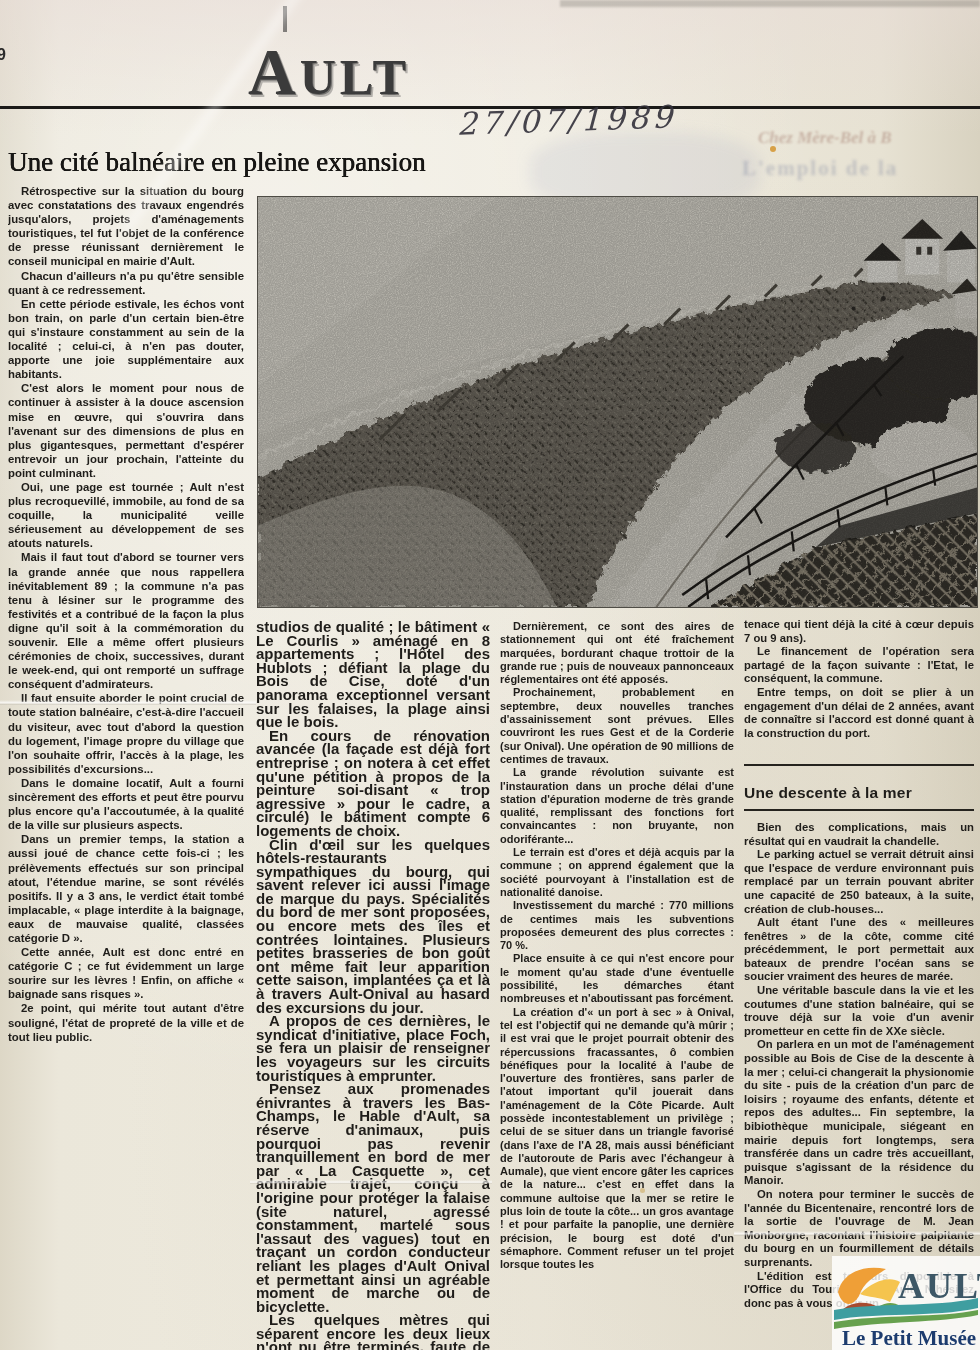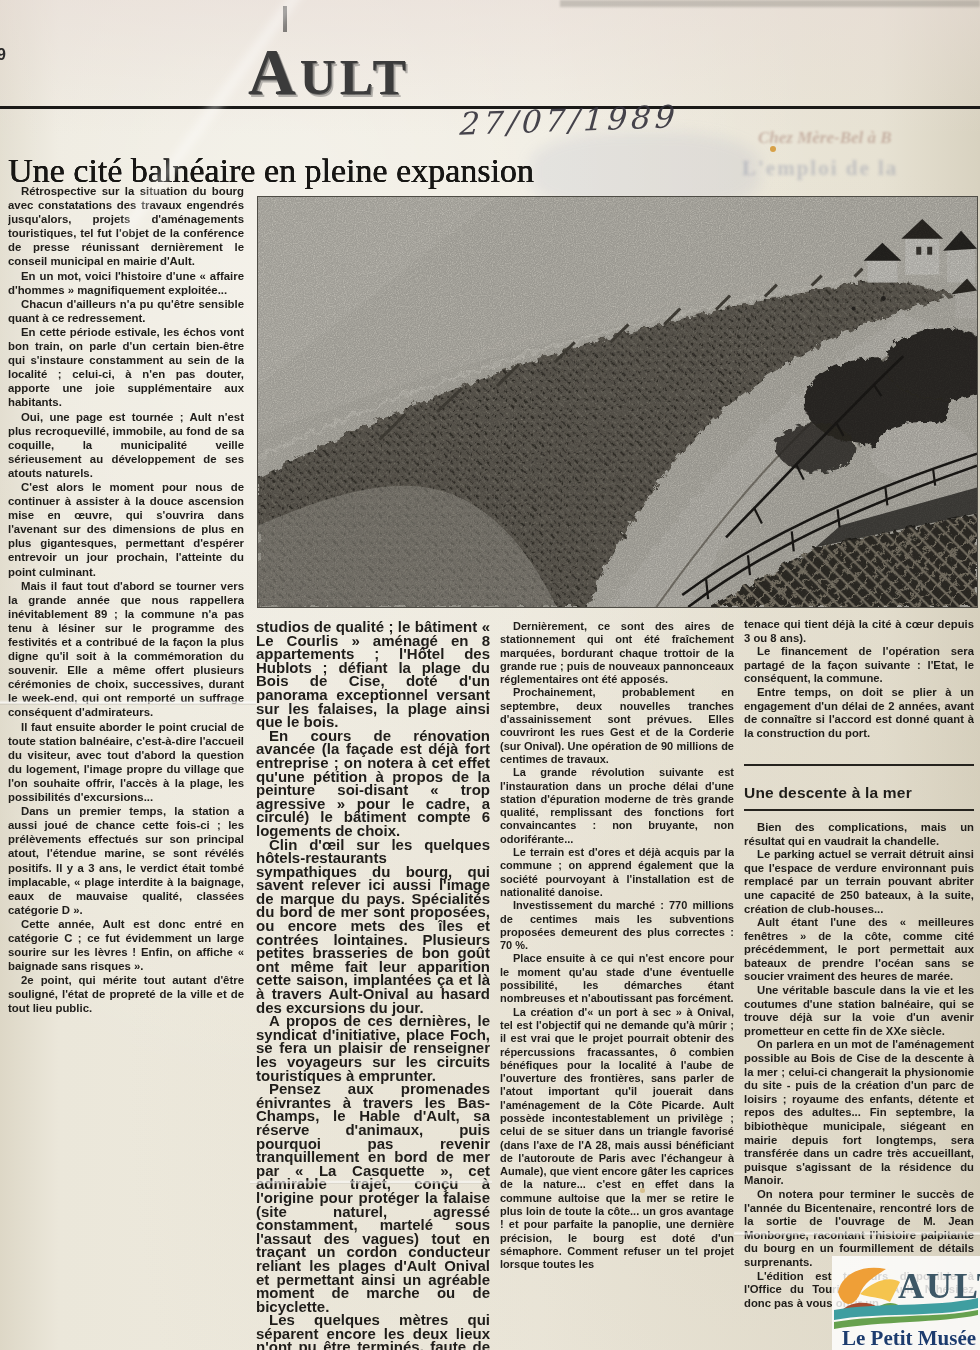--- a/index.html
+++ b/index.html
@@ -17,21 +17,21 @@
   .pagenum{position:absolute;left:-3px;top:46px;font-size:16px;font-weight:700;color:#2a2a2a;}
   .masthead{position:absolute;left:248px;top:34px;font-family:"Liberation Serif",serif;
     font-weight:700;font-size:50px;letter-spacing:4px;color:#3b3b3b;text-transform:uppercase;
     text-shadow:2.5px 2.5px 0 rgba(70,70,70,.35), 1px 1px 0 rgba(20,20,20,.5);}
   .masthead::first-letter{font-size:66px;}
   .masthead-rule{position:absolute;left:0;top:106px;width:980px;height:3px;background:#1b1a18;}
   .hand-date{position:absolute;left:460px;top:102px;font-family:"DejaVu Serif",serif;
     font-style:italic;font-size:31px;letter-spacing:4px;color:#33313b;
     transform:rotate(-2deg) skewX(-6deg);opacity:.9;}
   .headline{position:absolute;left:8px;top:130px;width:770px;font-family:"Liberation Serif",serif;
-    font-weight:400;font-size:34px;line-height:1.05;color:#171614;
+    font-weight:400;font-size:27px;line-height:1.05;color:#171614;
     text-shadow:0 0 .6px #171614, .4px 0 0 #171614;}
 
   
   .ghost1{position:absolute;left:758px;top:128px;font-family:"Liberation Serif",serif;
     font-weight:700;font-style:italic;font-size:17px;color:rgba(146,100,88,.38);filter:blur(1.1px);}
   .ghost2{position:absolute;left:742px;top:156px;font-family:"Liberation Serif",serif;
     font-weight:700;font-size:21px;letter-spacing:2px;color:rgba(105,115,150,.30);filter:blur(1.8px);}
   .ghost-blob{position:absolute;left:530px;top:132px;width:230px;height:80px;border-radius:40%;
     background:rgba(130,142,180,.12);filter:blur(7px);}
 
@@ -181,27 +181,27 @@
       </g>
 
       <path data-name="photo-lattice-fence" d="M452,412 L560,352 L722,318 L722,412 Z" fill="url(#lat)" filter="url(#rough)"></path>
       <path d="M560,352 L722,318 L722,292 L585,330 Z" fill="#23211d" opacity=".75"></path>
       <rect x="0" y="0" width="722" height="412" filter="url(#grain)" opacity=".28" fill="#000"></rect>
     </svg>
   </div>
 
   <div class="col c1" data-name="article-column-1">
       <p data-name="article-paragraph">Rétrospective sur la situation du bourg avec constatations des travaux engendrés jusqu'alors, projets d'aménagements touristiques, tel fut l'objet de la conférence de presse réunissant dernièrement le conseil municipal en mairie d'Ault.</p>
-      <p data-name="article-paragraph">En un mot, voici l'histoire d'une « affaire d'hommes » magnifiquement exploitée...</p>
       <p data-name="article-paragraph">Chacun d'ailleurs n'a pu qu'être sensible quant à ce redressement.</p>
       <p data-name="article-paragraph">En cette période estivale, les échos vont bon train, on parle d'un certain bien-être qui s'instaure constamment au sein de la localité ; celui-ci, à n'en pas douter, apporte une joie supplémentaire aux habitants.</p>
+      <p data-name="article-paragraph">C'est alors le moment pour nous de continuer à assister à la douce ascension mise en œuvre, qui s'ouvrira dans l'avenant sur des dimensions de plus en plus gigantesques, permettant d'espérer entrevoir un jour prochain, l'atteinte du point culminant.</p>
       <p data-name="article-paragraph">Oui, une page est tournée ; Ault n'est plus recroquevillé, immobile, au fond de sa coquille, la municipalité veille sérieusement au développement de ses atouts naturels.</p>
-      <p data-name="article-paragraph">C'est alors le moment pour nous de continuer à assister à la douce ascension mise en œuvre, qui s'ouvrira dans l'avenant sur des dimensions de plus en plus gigantesques, permettant d'espérer entrevoir un jour prochain, l'atteinte du point culminant.</p>
       <p data-name="article-paragraph">Mais il faut tout d'abord se tourner vers la grande année que nous rappellera inévitablement 89 ; la commune n'a pas tenu à lésiner sur le programme des festivités et a contribué de la façon la plus digne qu'il soit à la commémoration du souvenir. Elle a même offert plusieurs cérémonies de choix, successives, durant le week-end, qui ont remporté un suffrage conséquent d'admirateurs.</p>
       <p data-name="article-paragraph">Il faut ensuite aborder le point crucial de toute station balnéaire, c'est-à-dire l'accueil du visiteur, avec tout d'abord la question du logement, l'image propre du village que l'on souhaite offrir, l'accès à la plage, les possibilités d'excursions...</p>
+      <p data-name="article-paragraph">Dans le domaine locatif, Ault a fourni sincèrement des efforts et peut être pourvu plus encore qu'a l'accoutumée, à la qualité de la ville sur plusieurs aspects.</p>
       <p data-name="article-paragraph">Dans un premier temps, la station a aussi joué de chance cette fois-ci ; les prélèvements effectués sur son principal atout, l'étendue marine, se sont révélés positifs. Il y a 3 ans, le verdict était tombé implacable, « plage interdite à la baignage, eaux de mauvaise qualité, classées catégorie D ».</p>
       <p data-name="article-paragraph">Cette année, Ault est donc entré en catégorie C ; ce fut évidemment un large sourire sur les lèvres ! Enfin, on affiche « baignade sans risques ».</p>
       <p data-name="article-paragraph">2e point, qui mérite tout autant d'être souligné, l'état de propreté de la ville et de tout lieu public.</p>
     </div>
   <div class="col c2" data-name="article-column-2">
       <p data-name="article-paragraph" class="no-indent">studios de qualité ; le bâtiment « Le Courlis » aménagé en 8 appartements ; l'Hôtel des Hublots ; défiant la plage du Bois de Cise, doté d'un panorama exceptionnel versant sur les falaises, la plage ainsi que le bois.</p>
       <p data-name="article-paragraph">En cours de rénovation avancée (la façade est déjà fort entreprise ; on notera à cet effet qu'une pétition à propos de la peinture soi-disant « trop agressive » pour le cadre, a circulé) le bâtiment compte 6 logements de choix.</p>
       <p data-name="article-paragraph">Clin d'œil sur les quelques hôtels-restaurants sympathiques du bourg, qui savent relever ici aussi l'image de marque du pays. Spécialités du bord de mer sont proposées, ou encore mets des îles et contrées lointaines. Plusieurs petites brasseries de bon goût ont même fait leur apparition cette saison, implantées ça et là à travers Ault-Onival au hasard des excursions du jour.</p>
       <p data-name="article-paragraph">A propos de ces dernières, le syndicat d'initiative, place Foch, se fera un plaisir de renseigner les voyageurs sur les circuits touristiques à emprunter.</p>
       <p data-name="article-paragraph">Pensez aux promenades énivrantes à travers les Bas-Champs, le Hable d'Ault, sa réserve d'animaux, puis pourquoi pas revenir tranquillement en bord de mer par « La Casquette », cet admirable trajet, conçu à l'origine pour protéger la falaise (site naturel, agressé constamment, martelé sous l'assaut des vagues) tout en traçant un cordon conducteur reliant les plages d'Ault Onival et permettant ainsi un agréable moment de marche ou de bicyclette.</p>
@@ -211,21 +211,21 @@
       <p data-name="article-paragraph">Dernièrement, ce sont des aires de stationnement qui ont été fraîchement marquées, bordurant chaque trottoir de la grande rue ; puis de nouveaux pannonceaux réglementaires ont été apposés.</p>
       <p data-name="article-paragraph">Prochainement, probablement en septembre, deux nouvelles tranches d'assainissement sont prévues. Elles couvriront les rues Gest et de la Corderie (sur Onival). Une opération de 90 millions de centimes de travaux.</p>
       <p data-name="article-paragraph">La grande révolution suivante est l'instauration dans un proche délai d'une station d'épuration moderne de très grande qualité, remplissant des fonctions fort convaincantes : non bruyante, non odoriférante...</p>
       <p data-name="article-paragraph">Le terrain est d'ores et déjà acquis par la commune ; on apprend également que la société pourvoyant à l'installation est de nationalité danoise.</p>
       <p data-name="article-paragraph">Investissement du marché : 770 millions de centimes mais les subventions proposées demeurent des plus correctes : 70 %.</p>
       <p data-name="article-paragraph">Place ensuite à ce qui n'est encore pour le moment qu'au stade d'une éventuelle possibilité, les démarches étant nombreuses et n'aboutissant pas forcément.</p>
       <p data-name="article-paragraph">La création d'« un port à sec » à Onival, tel est l'objectif qui ne demande qu'à mûrir ; il est vrai que le projet pourrait obtenir des répercussions fracassantes, ô combien bénéfiques pour la localité à l'aube de l'ouverture des frontières, sans parler de l'atout important qu'il jouerait dans l'aménagement de la Côte Picarde. Ault possède incontestablement un privilège ; celui de se situer dans un triangle favorisé (dans l'axe de l'A 28, mais aussi bénéficiant de l'autoroute de Paris avec l'échangeur à Aumale), que vient encore gâter les caprices de la nature... c'est en effet dans la commune aultoise que la mer se retire le plus loin de toute la côte... un gros avantage ! et pour parfaite la panoplie, une dernière précision, le bourg est doté d'un sémaphore. Comment refuser un tel projet lorsque toutes les</p>
     </div>
   <div class="col c4" data-name="article-column-4">
     <div data-name="article-column-4-top">
-        <p data-name="article-paragraph" class="no-indent">tenace qui tient déjà la cité à cœur depuis 3 ou 8 ans).</p>
+        <p data-name="article-paragraph" class="no-indent">tenace qui tient déjà la cité à cœur depuis 7 ou 9 ans).</p>
         <p data-name="article-paragraph">Le financement de l'opération sera partagé de la façon suivante : l'Etat, le conséquent, la commune.</p>
         <p data-name="article-paragraph">Entre temps, on doit se plier à un engagement d'un délai de 2 années, avant de connaître si l'accord est donné quant à la construction du port.</p>
       </div>
     <div class="subhead-block" data-name="subhead-block">
       <div class="subhead" data-name="section-subhead">Une descente à la mer</div>
     </div>
     <div data-name="article-column-4-bottom">
         <p data-name="article-paragraph">Bien des complications, mais un résultat qui en vaudrait la chandelle.</p>
         <p data-name="article-paragraph">Le parking actuel se verrait détruit ainsi que l'espace de verdure environnant puis remplacé par un terrain pouvant abriter une capacité de 250 bateaux, à la suite, création de club-houses...</p>
         <p data-name="article-paragraph">Ault étant l'une des « meilleures fenêtres » de la côte, comme cité précédemment, le port permettait aux bateaux de prendre l'océan sans se soucier vraiment des heures de marée.</p>

